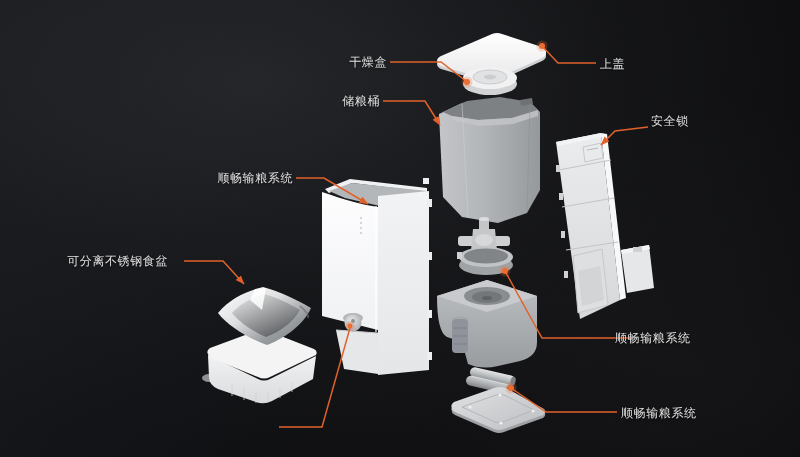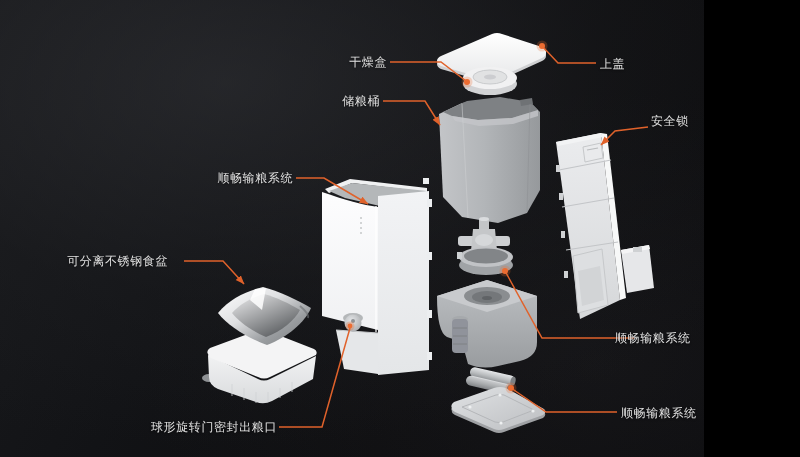--- a/index.html
+++ b/index.html
@@ -1,17 +1,17 @@
 <!DOCTYPE html>
 <html><head>
 <meta charset="utf-8">
 <style>
   html,body{margin:0;padding:0;background:#000;}
   .stage{
-    position:relative;width:704px;height:457px;overflow:hidden;
+    position:relative;width:800px;height:457px;overflow:hidden;
     font-family:"Liberation Sans",sans-serif;
     background:
       radial-gradient(ellipse 950px 520px at 32% 18%, rgba(52,53,57,.55) 0%, rgba(30,31,34,.4) 40%, rgba(0,0,0,0) 70%),
       radial-gradient(ellipse 700px 420px at 85% 80%, rgba(40,40,44,.35) 0%, rgba(0,0,0,0) 65%),
       linear-gradient(118deg,#1a1b1e 0%,#121316 35%,#0d0d0f 65%,#0a0a0c 100%);
   }
   svg.scene{position:absolute;left:0;top:0;z-index:2;}
   .lbl{
     position:absolute;z-index:4;color:#e2e2e2;font-size:12px;letter-spacing:.6px;
     white-space:nowrap;line-height:1;text-shadow:0 1px 2px rgba(0,0,0,.6);
@@ -243,16 +243,15 @@
   </svg>
 
   <div class="lbl r" style="left:387px;top:62px">干燥盒</div>
   <div class="lbl l" style="left:600px;top:64px">上盖</div>
   <div class="lbl r" style="left:380px;top:101px">储粮桶</div>
   <div class="lbl l" style="left:651px;top:121px">安全锁</div>
   <div class="lbl r" style="left:293px;top:178px">顺畅输粮系统</div>
   <div class="lbl r" style="left:168px;top:261px">可分离不锈钢食盆</div>
   <div class="lbl l" style="left:615px;top:338px">顺畅输粮系统</div>
   <div class="lbl l" style="left:621px;top:413px">顺畅输粮系统</div>
-  <div class="lbl r" style="left:277px;top:427px">球形旋转门密封出粮口</div>
 
 
 </div>
 
 </body></html>

